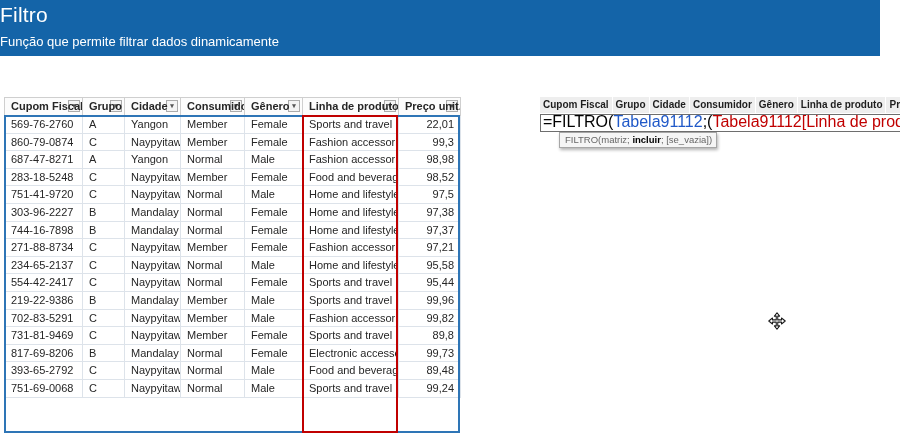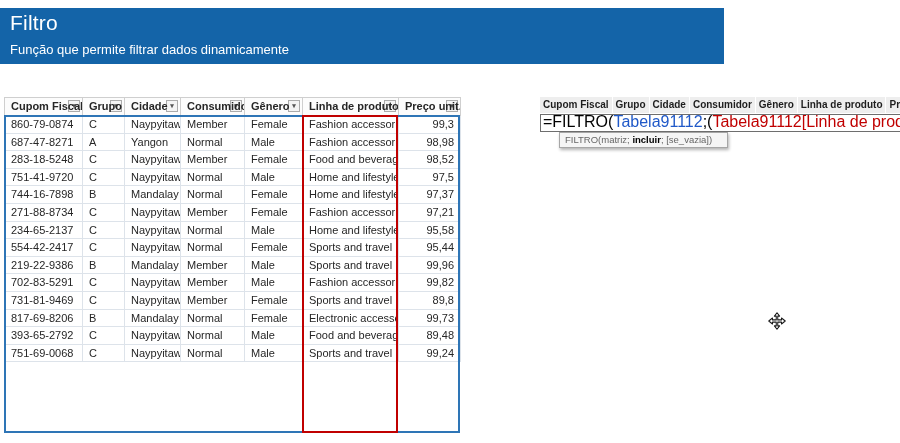--- a/index.html
+++ b/index.html
@@ -3,22 +3,22 @@
 <meta charset="utf-8">
 <style>
   html,body{margin:0;padding:0;}
   body{
     width:900px;height:443px;position:relative;overflow:hidden;
     background:#ffffff;font-family:"Liberation Sans",sans-serif;
     -webkit-font-smoothing:antialiased;
   }
   
   .banner{
-    position:absolute;left:0;top:0;width:724px;height:56px;
-    background:#1464a8;color:#fff;box-sizing:border-box;padding:3px 10px;margin-top:8px;
+    position:absolute;left:0;top:0;width:880px;height:56px;
+    background:#1464a8;color:#fff;box-sizing:border-box;padding:3px 0;
   }
   .banner h1{margin:0;font-size:21px;font-weight:400;letter-spacing:.2px;}
   .banner p{margin:7px 0 0 0;font-size:13px;font-weight:400;}
 
   
   .source-wrap{position:absolute;left:4px;top:97px;width:458px;}
   table.src{border-collapse:collapse;table-layout:fixed;width:456px;font-size:11px;color:#262626;}
   table.src th{
     height:17px;line-height:17px;font-weight:700;text-align:left;
     padding:0 2px 0 6px;background:#fcfcfc;border:1px solid #cfcfcf;
@@ -49,21 +49,21 @@
   }
   .formula-cell{
     position:absolute;left:0;top:17px;height:16px;line-height:14px;
     border:1px solid #6e6e6e;background:#fff;padding:0 2px;
     font-size:16px;white-space:nowrap;display:inline-block;
   }
   .tooltip{
     position:absolute;left:19px;top:35px;
     background:#f5f5f5;border:1px solid #a6a6a6;
     box-shadow:1px 2px 3px rgba(0,0,0,.3);
-    font-size:9.5px;color:#666;padding:1px 15px 2px 5px;white-space:nowrap;
+    font-size:9.5px;color:#666;padding:1px 4px 2px 5px;white-space:nowrap;
   }
   .tooltip b{color:#000;}
 
   
   .move-cursor{position:absolute;left:768px;top:312px;width:18px;height:18px;}
 </style>
 </head>
 <body>
 
 <header class="banner">
@@ -88,20 +88,29 @@
           <th><span class="filter-btn">▾</span><span>Grupo</span></th>
           <th><span class="filter-btn">▾</span><span>Cidade</span></th>
           <th><span class="filter-btn">▾</span><span>Consumidor</span></th>
           <th><span class="filter-btn">▾</span><span>Gênero</span></th>
           <th><span class="filter-btn">▾</span><span>Linha de produto</span></th>
           <th><span class="filter-btn">▾</span><span>Preço unit.</span></th>
         </tr>
     </thead>
     <tbody>
         <tr>
+          <td>569-76-2760</td>
+          <td>A</td>
+          <td>Yangon</td>
+          <td>Member</td>
+          <td>Female</td>
+          <td>Sports and travel</td>
+          <td class="num">22,01</td>
+        </tr>
+        <tr>
           <td>860-79-0874</td>
           <td>C</td>
           <td>Naypyitaw</td>
           <td>Member</td>
           <td>Female</td>
           <td>Fashion accessories</td>
           <td class="num">99,3</td>
         </tr>
         <tr>
           <td>687-47-8271</td>
@@ -122,20 +131,29 @@
           <td class="num">98,52</td>
         </tr>
         <tr>
           <td>751-41-9720</td>
           <td>C</td>
           <td>Naypyitaw</td>
           <td>Normal</td>
           <td>Male</td>
           <td>Home and lifestyle</td>
           <td class="num">97,5</td>
+        </tr>
+        <tr>
+          <td>303-96-2227</td>
+          <td>B</td>
+          <td>Mandalay</td>
+          <td>Normal</td>
+          <td>Female</td>
+          <td>Home and lifestyle</td>
+          <td class="num">97,38</td>
         </tr>
         <tr>
           <td>744-16-7898</td>
           <td>B</td>
           <td>Mandalay</td>
           <td>Normal</td>
           <td>Female</td>
           <td>Home and lifestyle</td>
           <td class="num">97,37</td>
         </tr>

